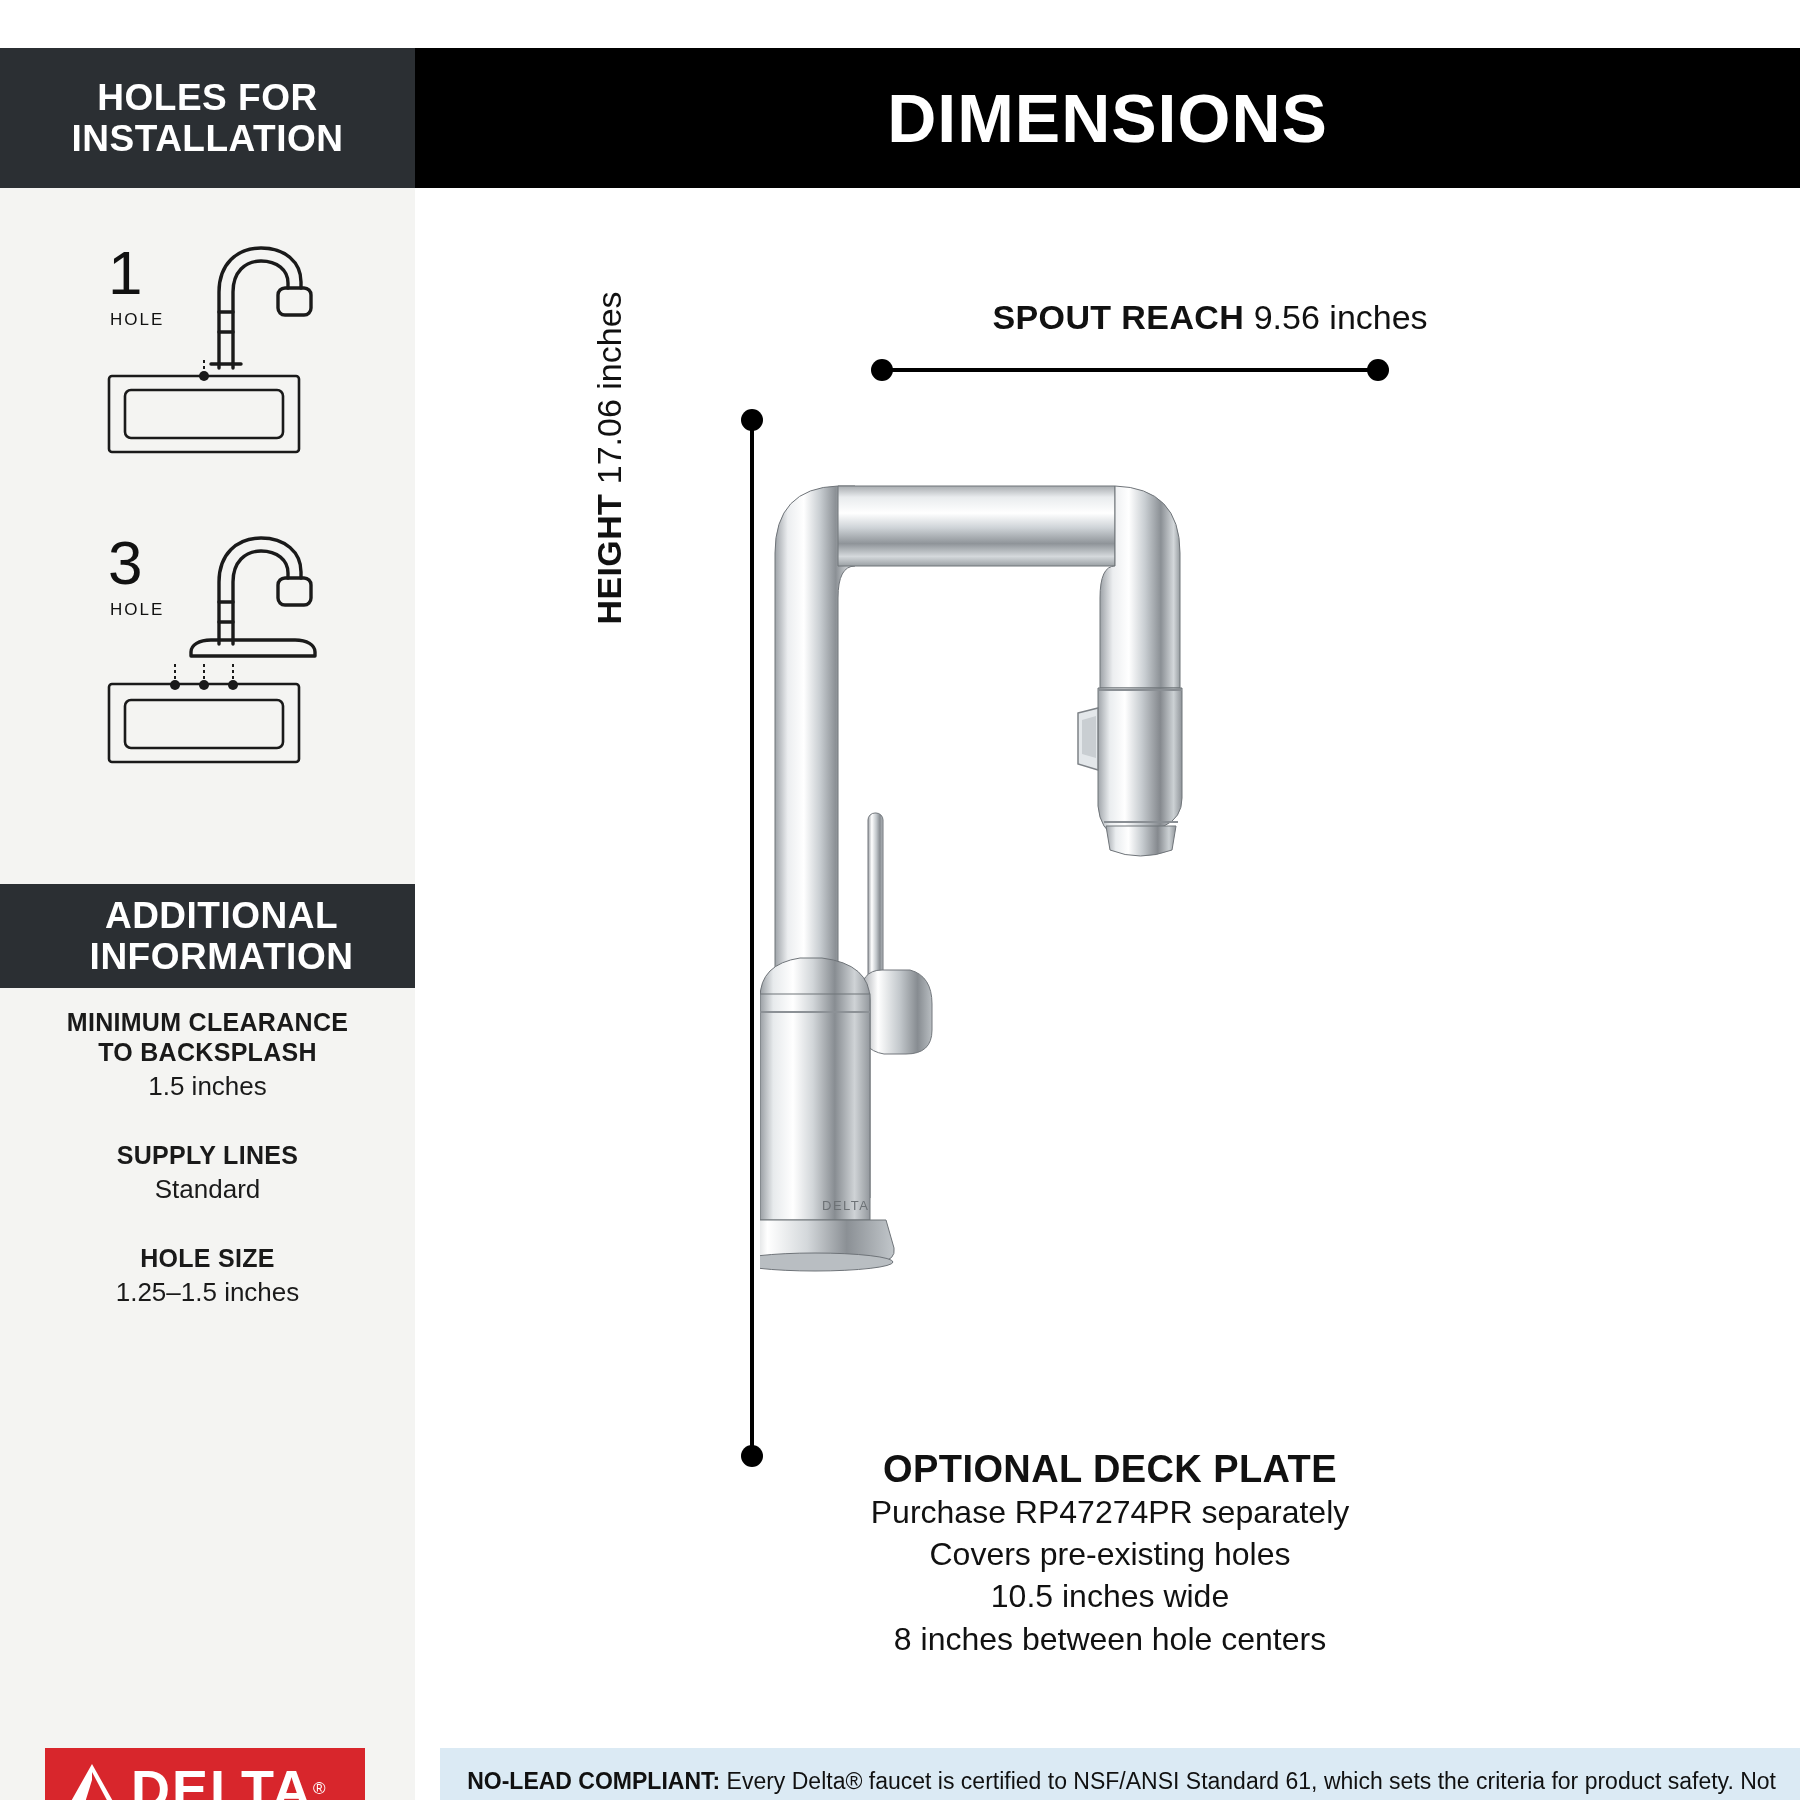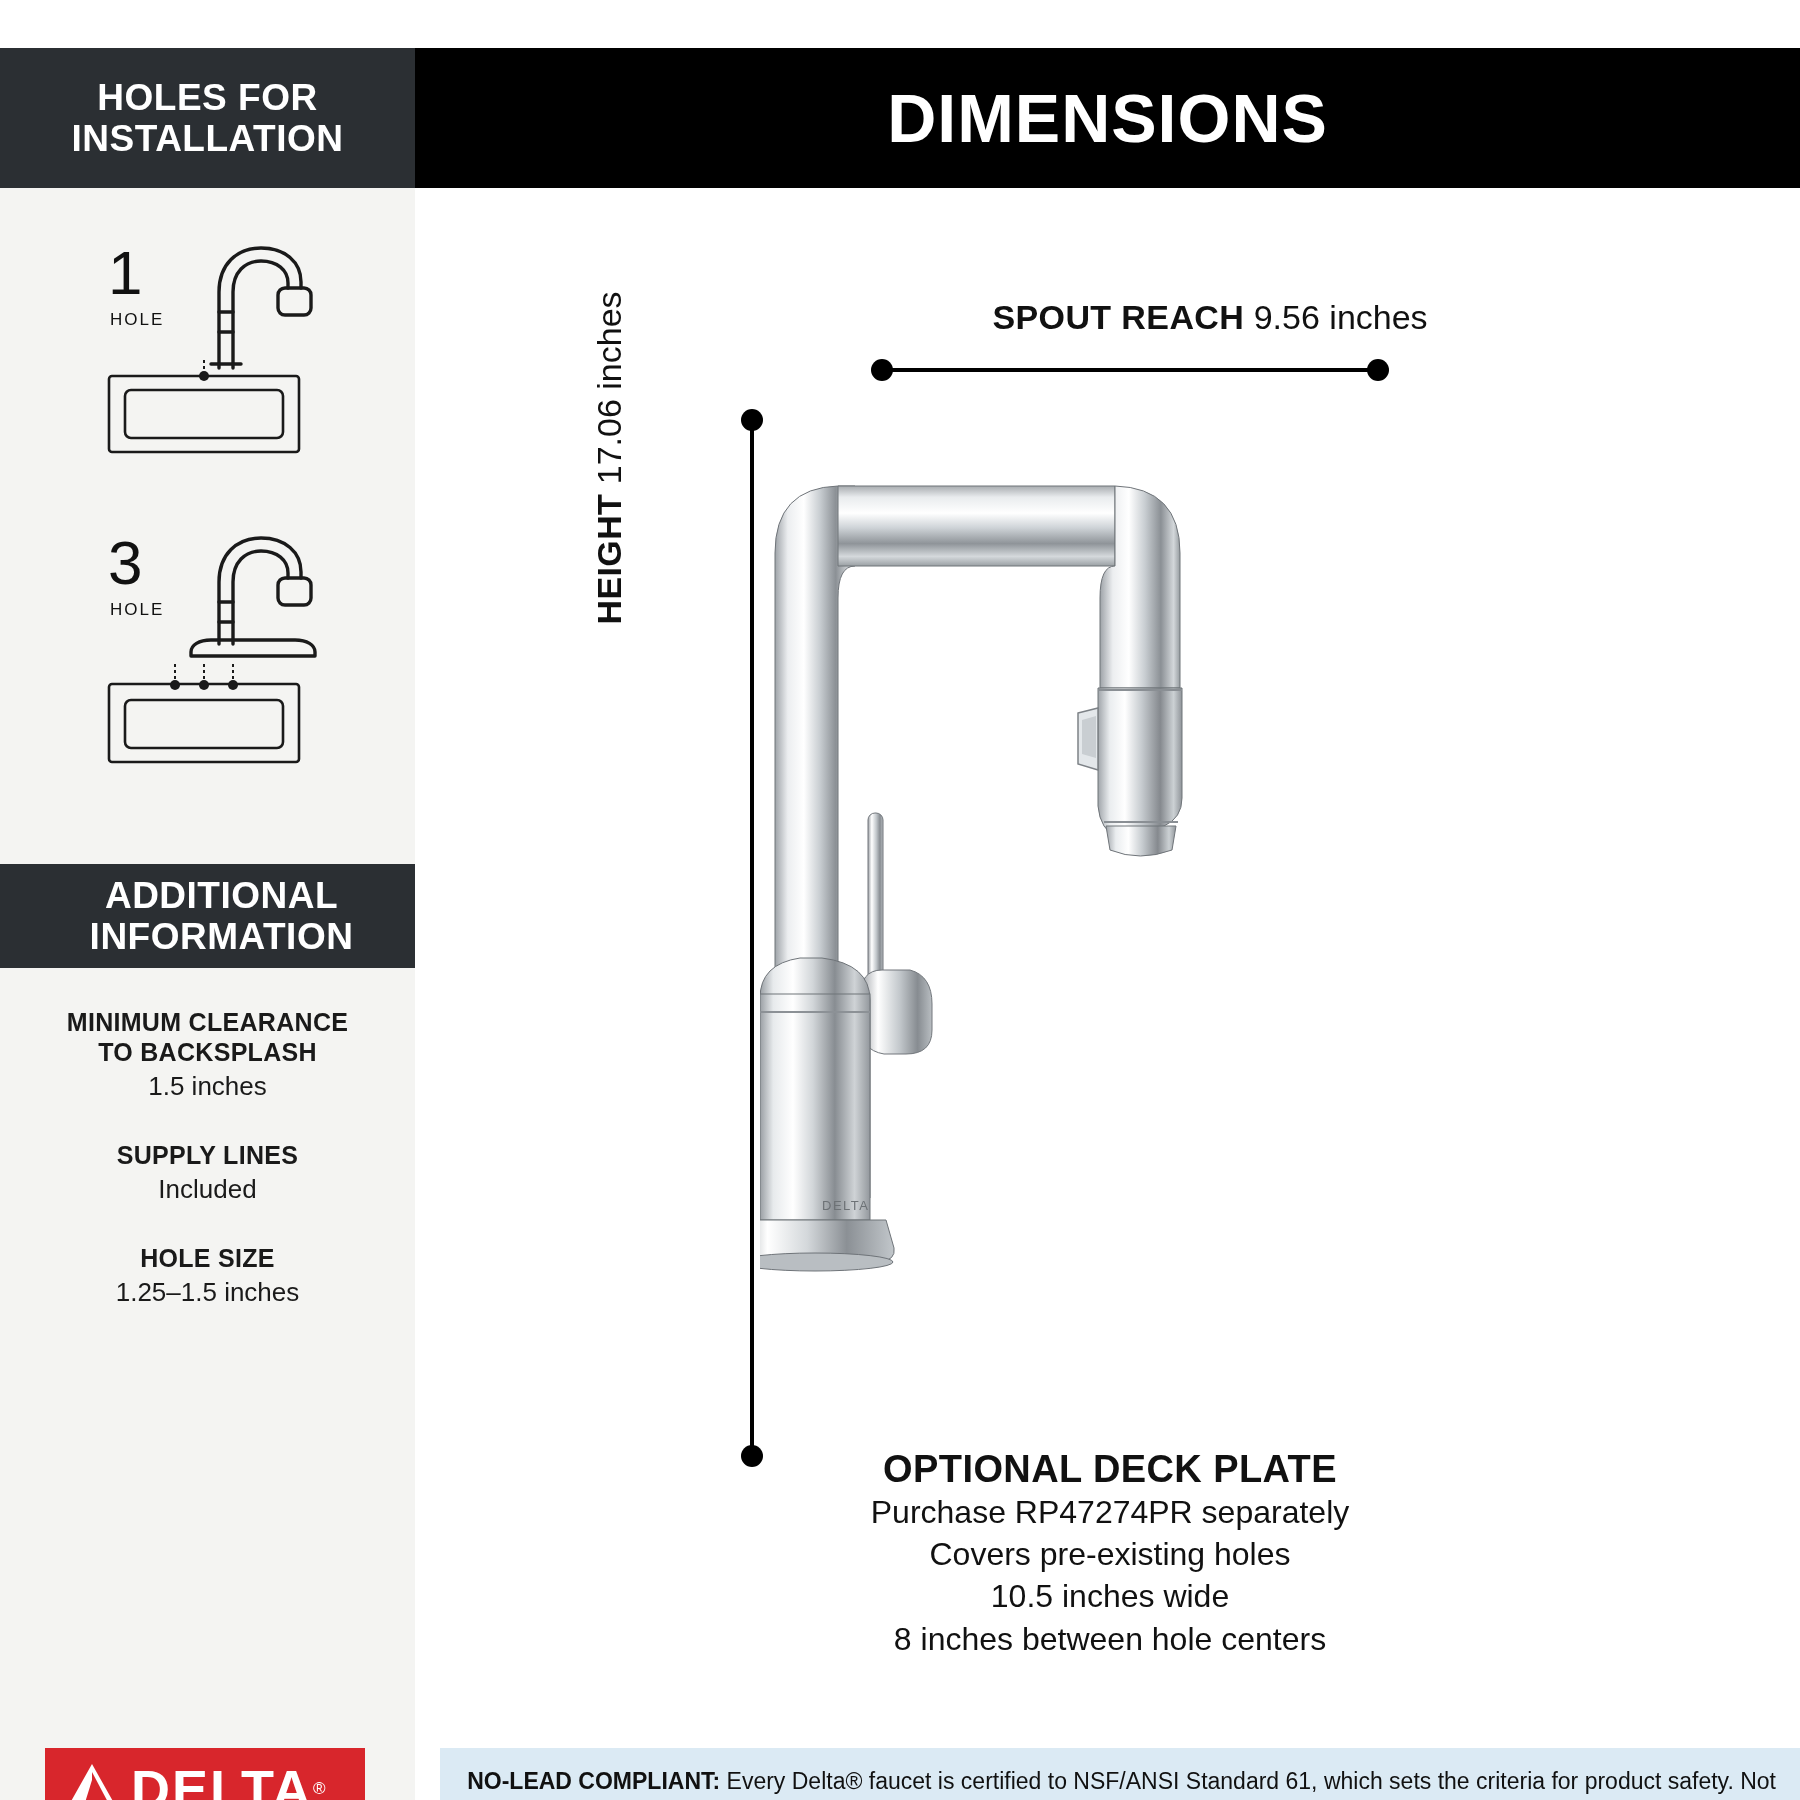--- a/index.html
+++ b/index.html
@@ -34,21 +34,21 @@
     align-items: center;
     justify-content: center;
     flex-direction: column;
   }
   #holes-header {
     position: absolute; left: 0; top: 0;
     width: 415px; height: 140px;
     font-size: 37px;
   }
   #addl-header {
-    position: absolute; left: 0; top: 816px;
+    position: absolute; left: 0; top: 836px;
     width: 415px; height: 104px;
     font-size: 37px;
     padding-left: 28px;
   }
 
   
   #holes-body { position: absolute; left: 0; top: 140px; width: 415px; height: 660px; }
   .hole-block { position: absolute; left: 0; width: 415px; }
   .hole-num {
     position: absolute;
@@ -208,21 +208,21 @@
     <div id="addl-body">
 
       <div class="info-item">
         <div class="info-label">MINIMUM CLEARANCE</div>
         <div class="info-label">TO BACKSPLASH</div>
         <div class="info-value">1.5 inches</div>
       </div>
 
       <div class="info-item">
         <div class="info-label">SUPPLY LINES</div>
-        <div class="info-value">Included</div>
+        <div class="info-value">Standard</div>
       </div>
 
       <div class="info-item">
         <div class="info-label">HOLE SIZE</div>
         <div class="info-value">1.25–1.5 inches</div>
       </div>
 
 
     </div>
 

